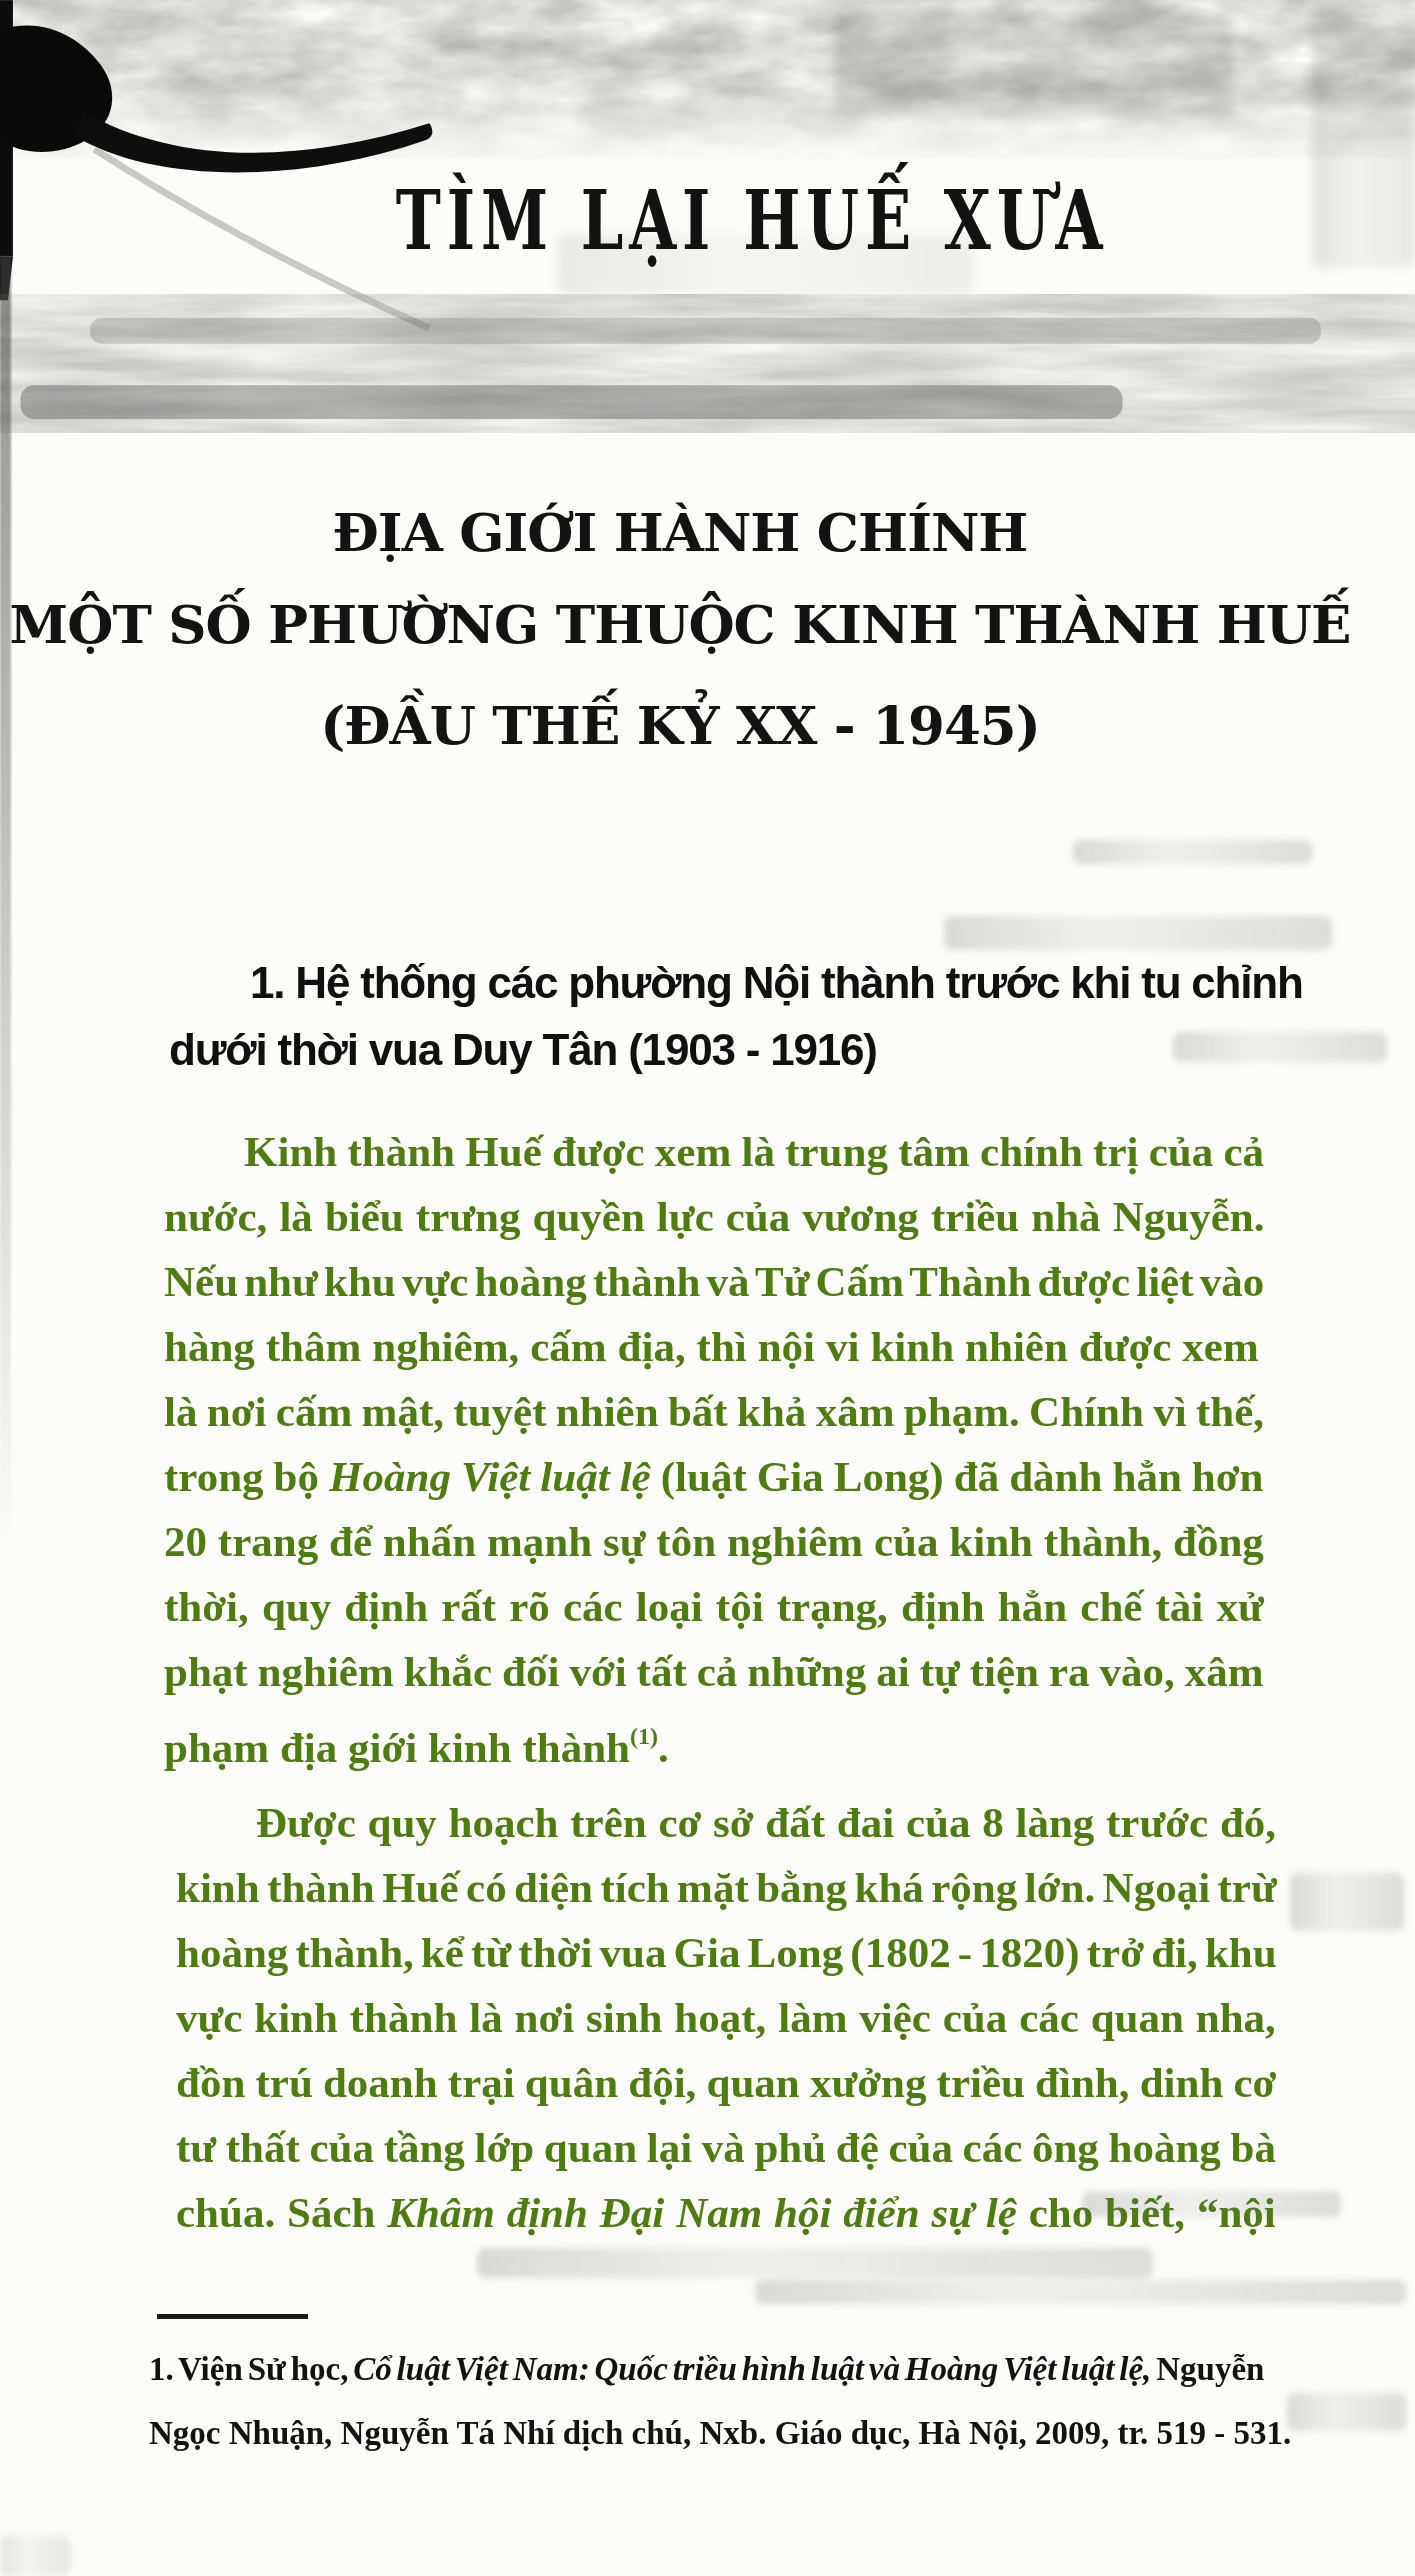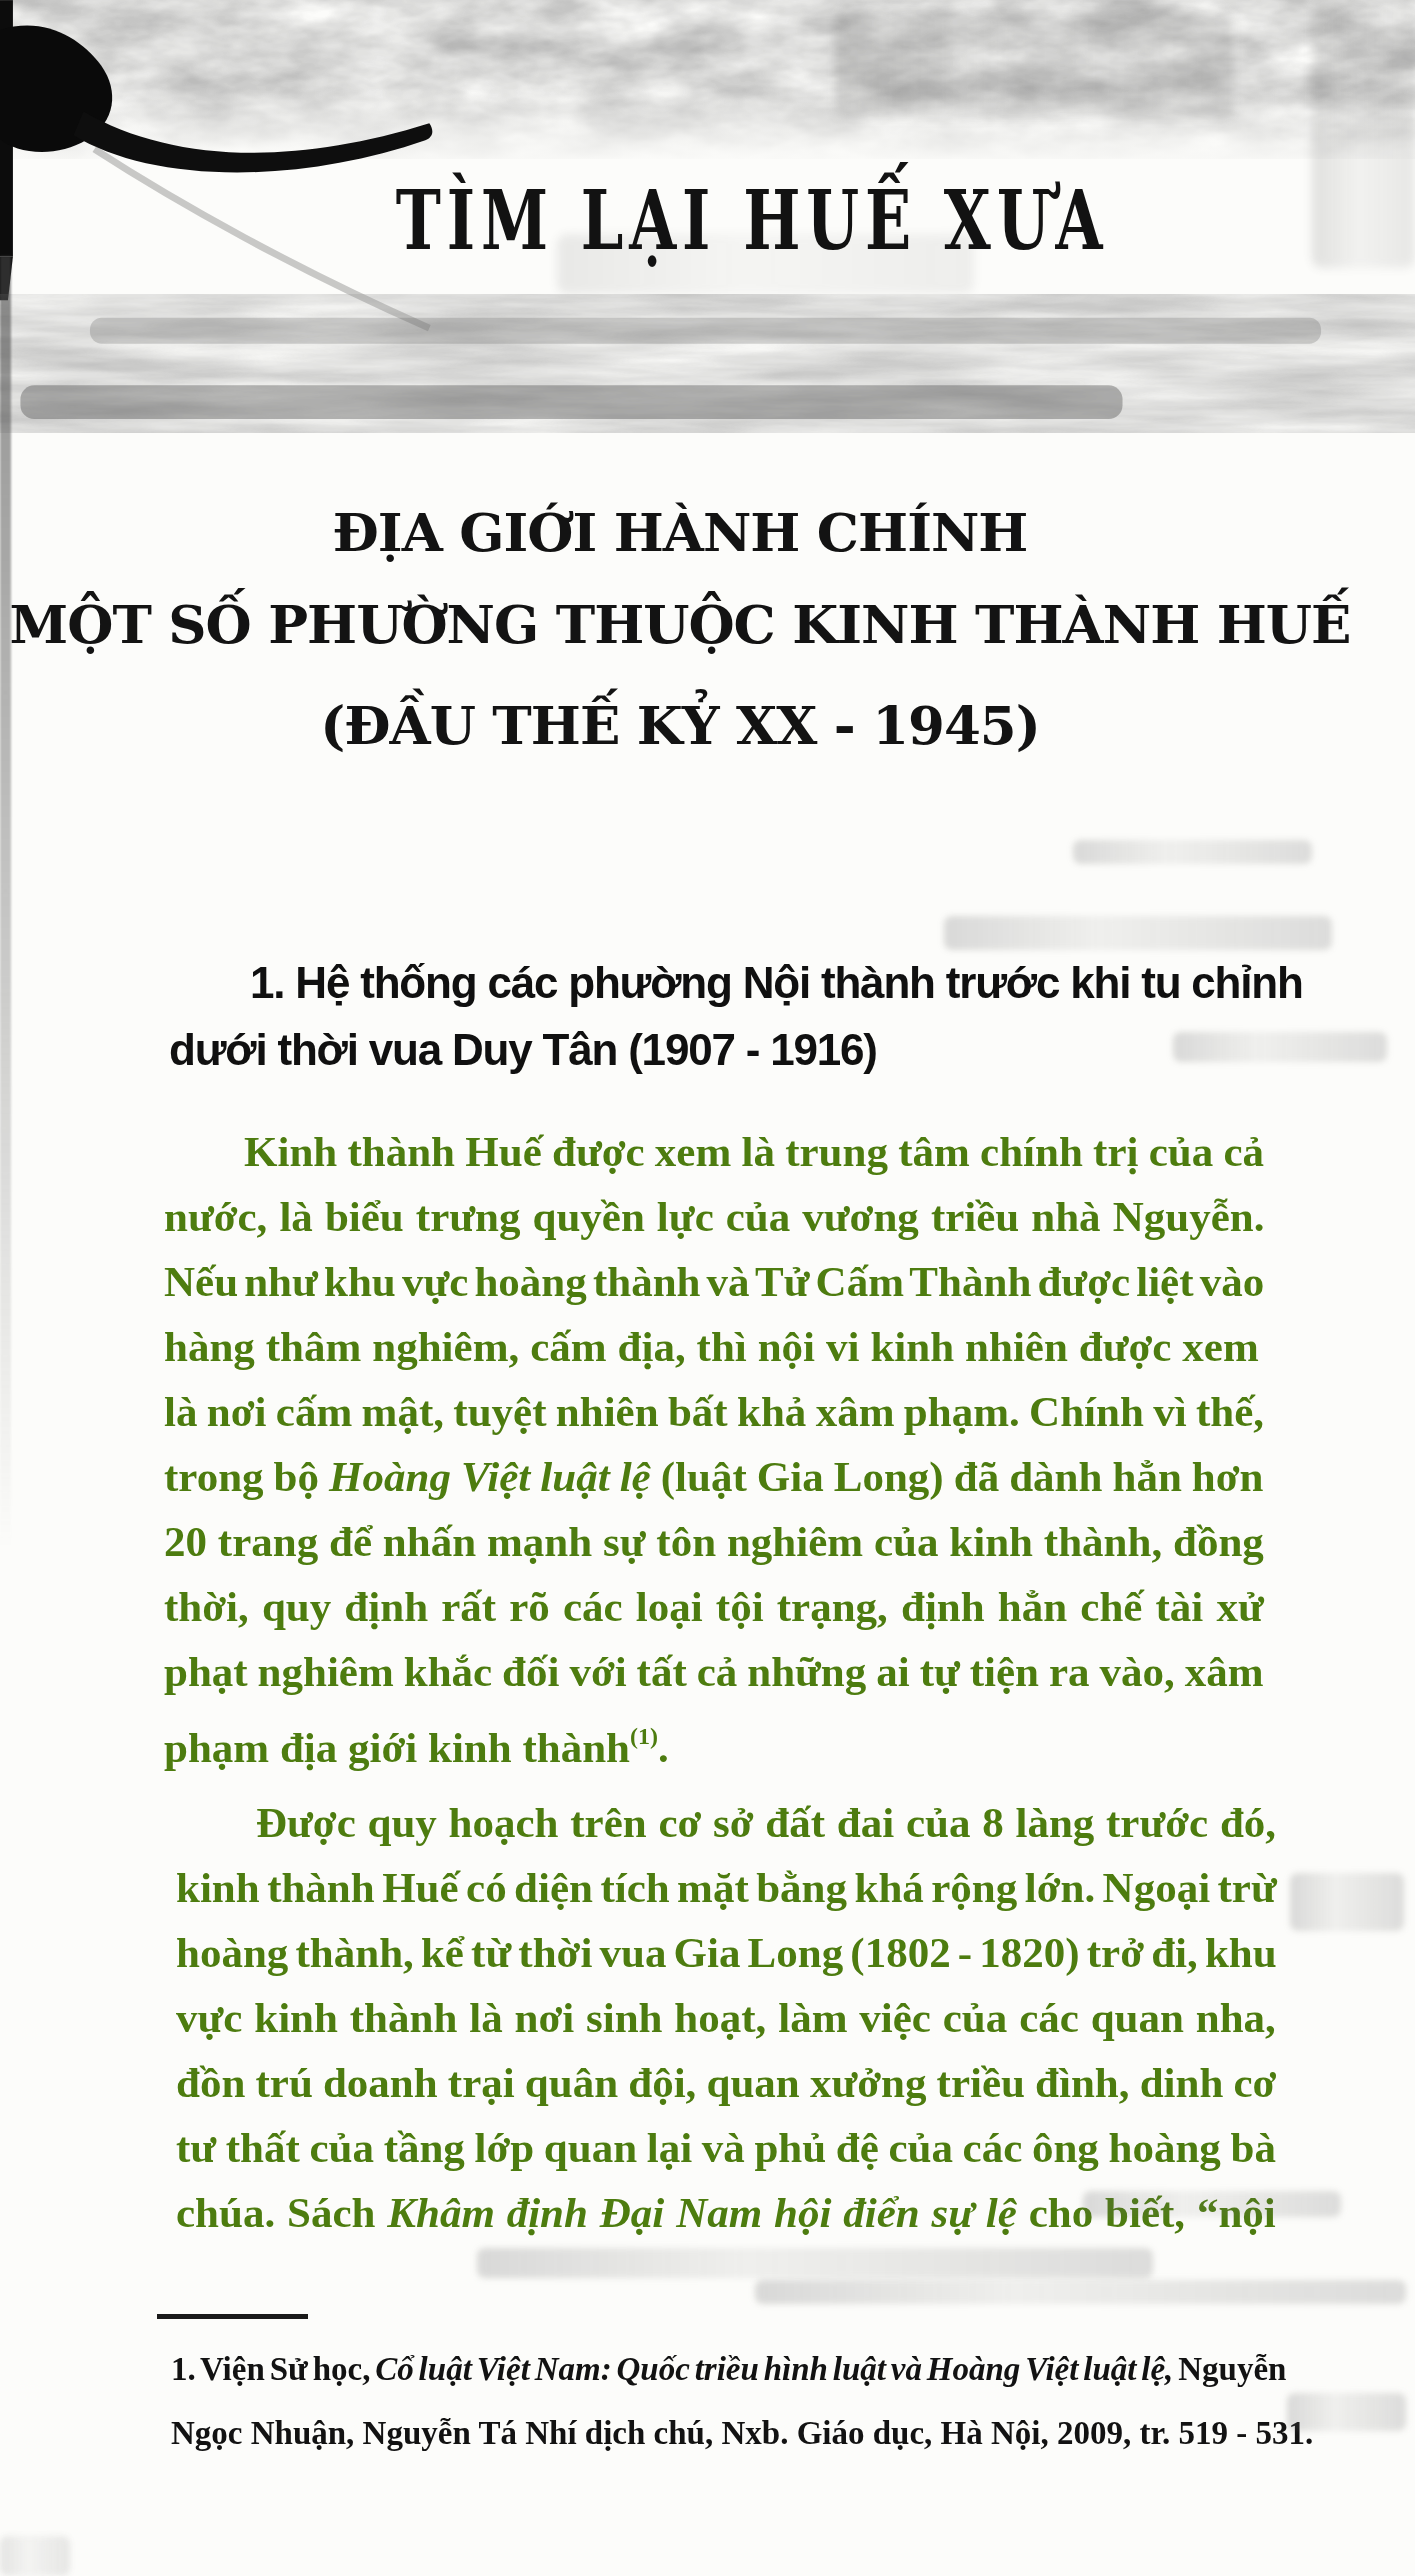--- a/index.html
+++ b/index.html
@@ -57,21 +57,21 @@
   .bline em{}
   .bline sup{font-size:24px;vertical-align:18px;letter-spacing:0;}
   
   .footnote-rule{
     position:absolute;left:157px;top:2314px;width:151px;height:5px;background:#1a1a1a;
   }
   .footnote{
     position:absolute;left:149px;top:2337px;width:1108px;
     font-size:33px;font-weight:bold;line-height:64px;color:#121212;
   }
-  .footnote .bline{line-height:64px;height:64px;margin-left:22px;}
+  .footnote .bline{line-height:64px;height:64px;}
 </style>
 </head>
 <body>
 
 <div class="page">
 
   <svg class="noise-svg" style="top:0;" width="1415" height="159" xmlns="http://www.w3.org/2000/svg" viewBox="0 0 1424 160">
     <filter id="nz1" x="0" y="0" width="100%" height="100%">
       <feTurbulence type="fractalNoise" baseFrequency="0.012 0.028" numOctaves="4" seed="7" result="t"></feTurbulence>
       <feColorMatrix in="t" type="matrix" values="0 0 0 0 0.30  0 0 0 0 0.30  0 0 0 0 0.30  0 0 0 1.1 -0.15"></feColorMatrix>
@@ -109,21 +109,21 @@
   <div class="left-strip"></div>
 
   <div class="running-title">TÌM LẠI HUẾ XƯA</div>
 
   <div class="chapter-line ct1">ĐỊA GIỚI HÀNH CHÍNH</div>
   <div class="chapter-line ct2">MỘT SỐ PHƯỜNG THUỘC KINH THÀNH HUẾ</div>
   <div class="chapter-line ct3">(ĐẦU THẾ KỶ XX - 1945)</div>
 
   <div class="sec-heading">
     <div class="hline indent">1. Hệ thống các phường Nội thành trước khi tu chỉnh</div>
-    <div class="hline">dưới thời vua Duy Tân (1907 - 1916)</div>
+    <div class="hline">dưới thời vua Duy Tân (1903 - 1916)</div>
   </div>
 
   <div class="body-block bb1">
       <div class="bline indent"><span class="ln" style="word-spacing: -0.5px;"><span>Kinh thành Huế được xem là trung tâm chính trị của cả</span></span></div>
       <div class="bline"><span class="ln" style="word-spacing: 1.3px;"><span>nước, là biểu trưng quyền lực của vương triều nhà Nguyễn.</span></span></div>
       <div class="bline"><span class="ln" style="word-spacing: -4.6px;"><span>Nếu như khu vực hoàng thành và Tử Cấm Thành được liệt vào</span></span></div>
       <div class="bline"><span class="ln" style="word-spacing: 0.2px;"><span>hàng thâm nghiêm, cấm địa, thì nội vi kinh nhiên được xem</span></span></div>
       <div class="bline"><span class="ln" style="word-spacing: -1.4px; text-align: right;"><span>là nơi cấm mật, tuyệt nhiên bất khả xâm phạm. Chính vì thế,</span></span></div>
       <div class="bline"><span class="ln" style="word-spacing: -0.7px;"><span>trong bộ </span><em>Hoàng Việt luật lệ</em><span> (luật Gia Long) đã dành hẳn hơn</span></span></div>
       <div class="bline"><span class="ln" style="word-spacing: 0.1px;"><span>20 trang để nhấn mạnh sự tôn nghiêm của kinh thành, đồng</span></span></div>

